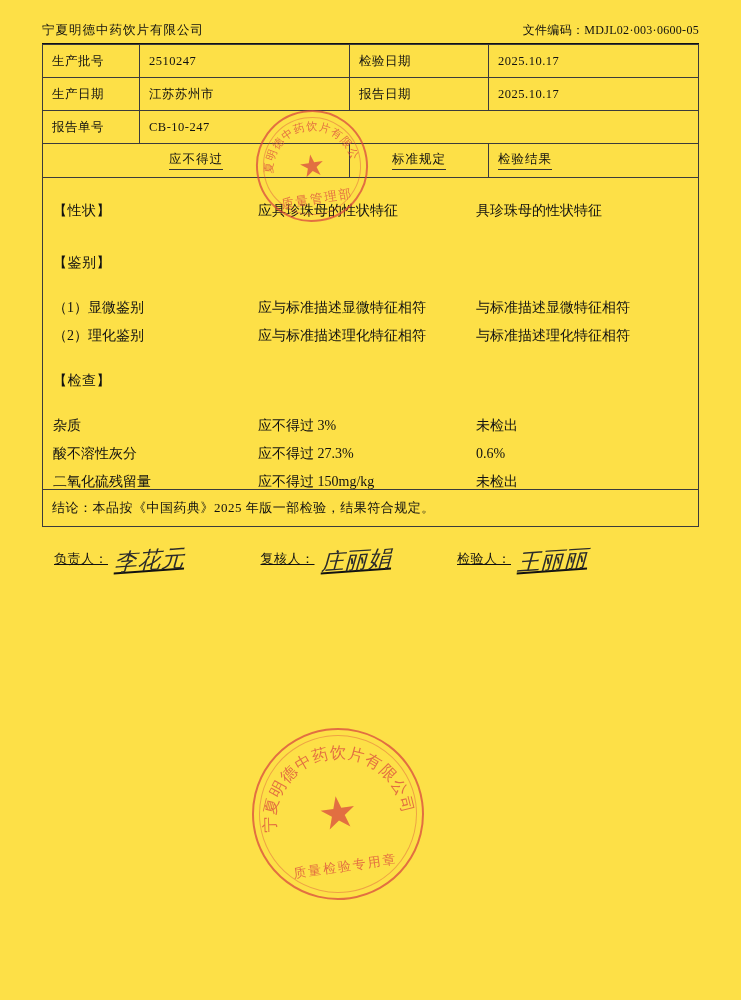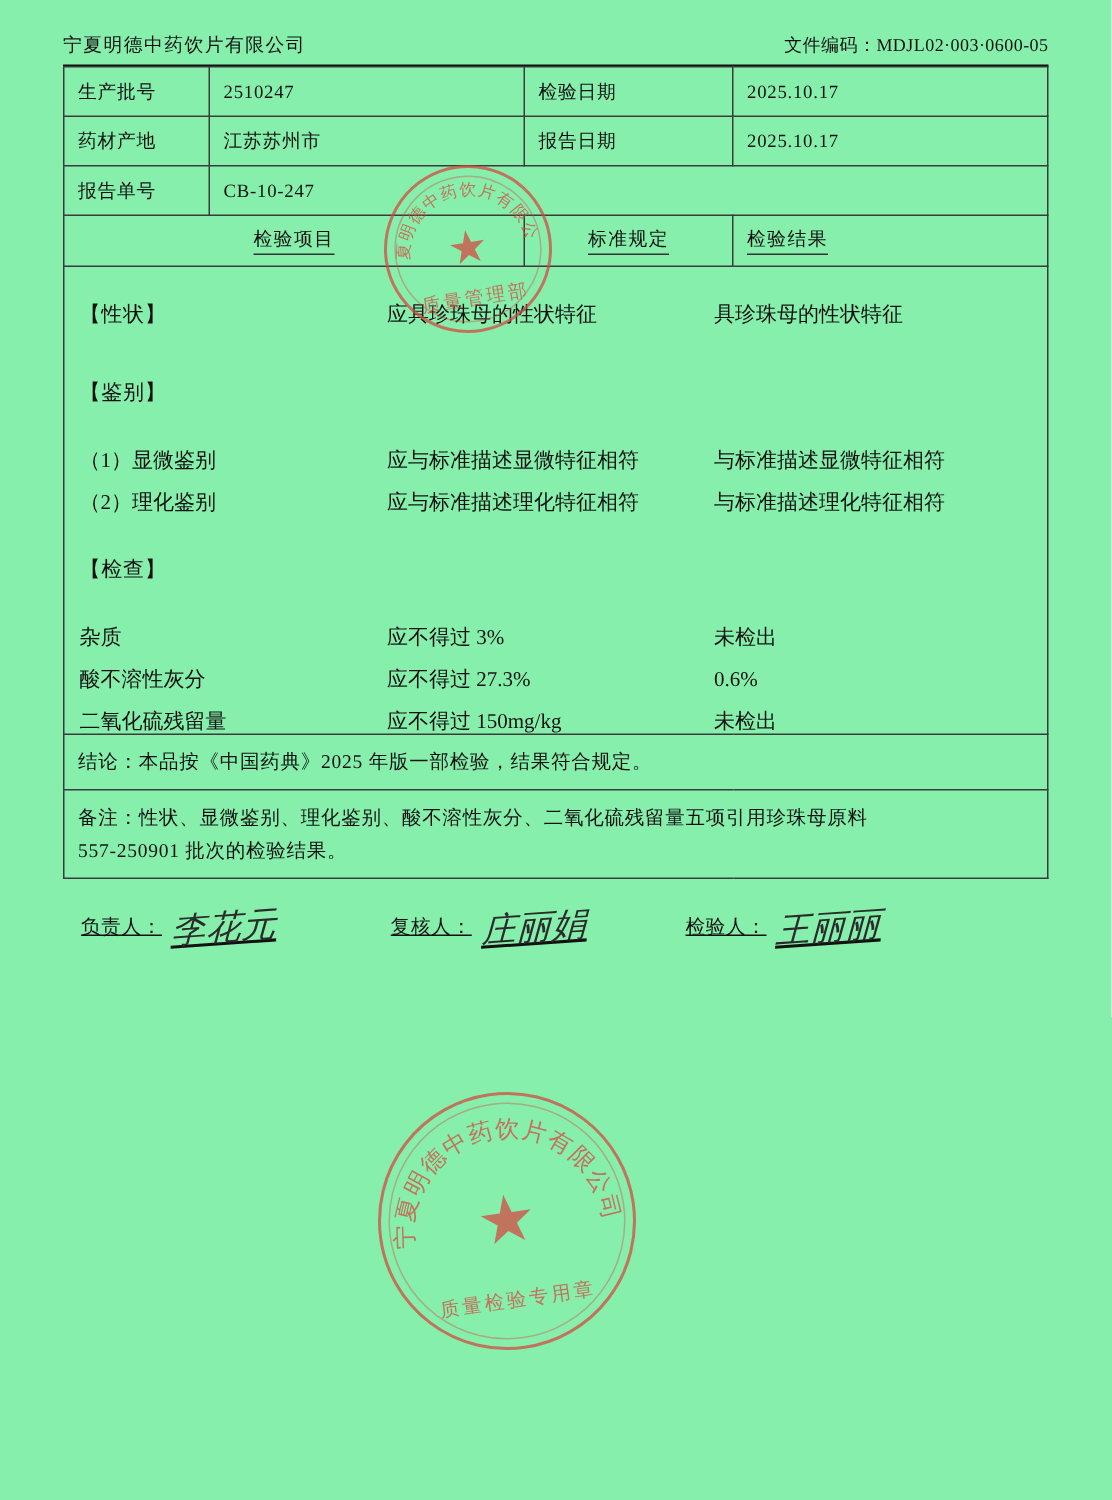--- a/index.html
+++ b/index.html
@@ -9,21 +9,21 @@
   }
   body {
     font-family: "Liberation Serif", "DejaVu Serif", serif;
     color: #111;
   }
   .page {
     position: relative;
     width: 741px;
     height: 1000px;
     margin: 0 auto;
-    background: #86efac;
+    background: #fde047;
     overflow: hidden;
   }
   .inner {
     position: absolute;
     left: 42px;
     top: 22px;
     width: 657px;
     height: 956px;
   }
   
@@ -230,31 +230,31 @@
 
     <table class="main">
       <tbody>
       <tr>
         <td class="lbl">生产批号</td>
         <td class="val">2510247</td>
         <td class="lbl val-mid">检验日期</td>
         <td class="val">2025.10.17</td>
       </tr>
       <tr>
-        <td class="lbl">药材产地</td>
+        <td class="lbl">生产日期</td>
         <td class="val">江苏苏州市</td>
         <td class="lbl val-mid">报告日期</td>
         <td class="val">2025.10.17</td>
       </tr>
       <tr>
         <td class="lbl">报告单号</td>
         <td class="val" colspan="3">CB-10-247</td>
       </tr>
       <tr class="insp-head">
-        <td class="col-a" colspan="2" style="text-align:center"><span>检验项目</span></td>
+        <td class="col-a" colspan="2" style="text-align:center"><span>应不得过</span></td>
         <td class="col-b" style="text-align:center"><span>标准规定</span></td>
         <td style="text-align:left"><span>检验结果</span></td>
       </tr>
       <tr>
         <td class="body-cell" colspan="4">
           <div class="rows">
 
             <div class="row">
               <div class="c1 bracket">【性状】</div>
               <div class="c2">应具珍珠母的性状特征</div>
@@ -309,26 +309,20 @@
               <div class="c2">应不得过 150mg/kg</div>
               <div class="c3">未检出</div>
             </div>
 
           </div>
         </td>
       </tr>
       <tr class="concl">
         <td colspan="4">
           <span>结论：</span><span>本品按《中国药典》2025 年版一部检验，结果符合规定。</span>
-        </td>
-      </tr>
-      <tr class="remark">
-        <td colspan="4">
-          <div><span>备注：</span><span>性状、显微鉴别、理化鉴别、酸不溶性灰分、二氧化硫残留量五项引用珍珠母原料</span></div>
-          <div class="ln2">557-250901 批次的检验结果。</div>
         </td>
       </tr>
     </tbody>
       </table>
 
     <div class="signs">
       <div class="sign-block s1">
         <span class="lab">负责人：</span>
         <span class="sig">李花元</span>
       </div>

